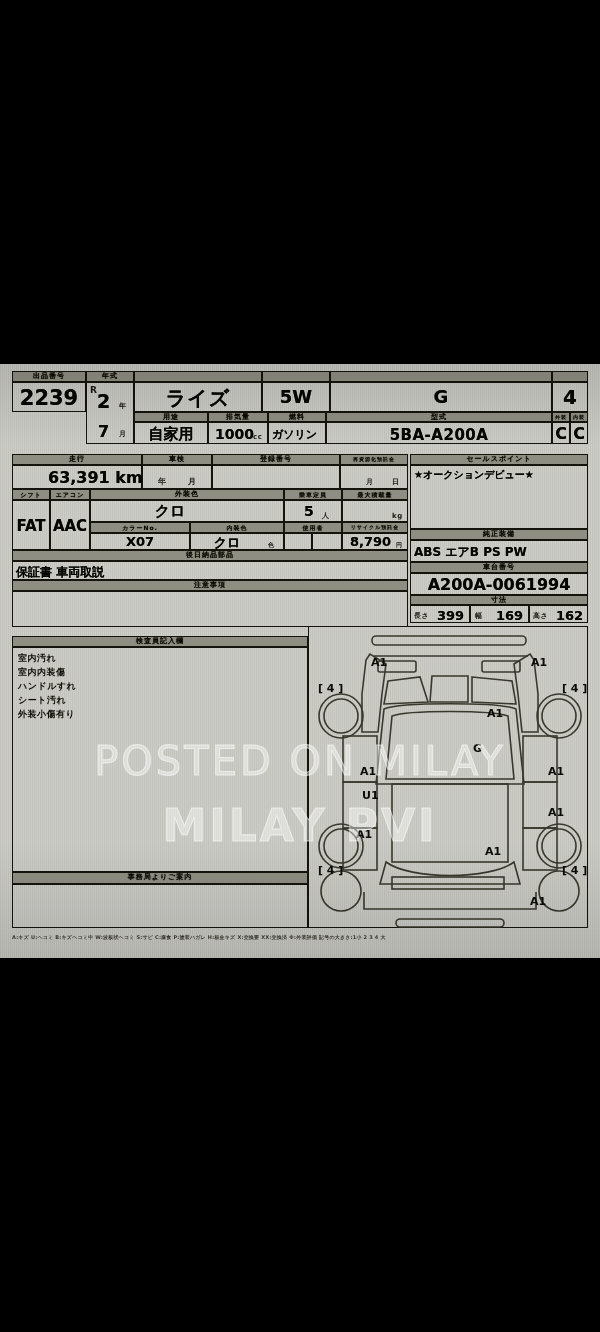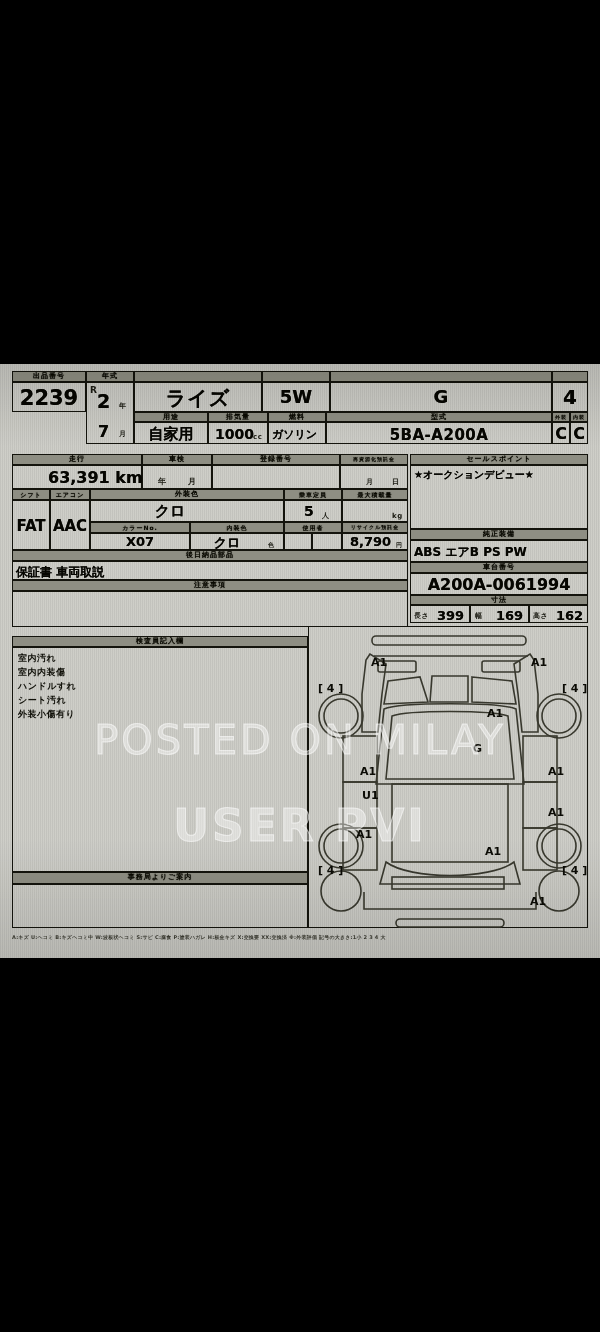--- a/index.html
+++ b/index.html
@@ -33,21 +33,21 @@
 
   
   .wm{
     position:absolute;left:0;width:600px;text-align:center;
     font-family:"DejaVu Sans","Liberation Sans",sans-serif;
     font-size:40px;letter-spacing:3px;font-weight:400;
     color:rgba(255,255,255,.40);
     -webkit-text-stroke:1px rgba(255,255,255,.55);
     pointer-events:none;user-select:none;
   }
-  #wm1{top:717px;}
+  #wm1{top:738px;}
   #wm2{top:800px;font-weight:bold;font-size:44px;}
 
   .note-line{position:absolute;font-size:9px;font-weight:bold;color:#16160f;white-space:nowrap;letter-spacing:.5px;}
 
   .legend{
     position:absolute;left:12px;top:570px;width:578px;height:12px;
     font-size:5px;color:#2a2a20;letter-spacing:.2px;white-space:nowrap;overflow:hidden;
     font-weight:bold;opacity:.85;
   }
 
@@ -342,15 +342,15 @@
       <text class="tyr" x="318" y="692" transform="translate(0,-364)">[ 4 ]</text>
       <text class="tyr" x="562" y="692" transform="translate(0,-364)">[ 4 ]</text>
       <text class="tyr" x="318" y="874" transform="translate(0,-364)">[ 4 ]</text>
       <text class="tyr" x="562" y="874" transform="translate(0,-364)">[ 4 ]</text>
     </svg>
 
     <div class="legend">A:キズ  U:ヘコミ  B:キズヘコミ中  W:波板状ヘコミ  S:サビ  C:腐食  P:塗装ハガレ  H:板金キズ  X:交換要  XX:交換済  ※:外装評価  記号の大きさ:1小 2 3 4 大</div>
   </div>
 
   <div class="wm" id="wm1">POSTED ON MILAY</div>
-  <div class="wm" id="wm2">USER PVI</div>
+  <div class="wm" id="wm2">MILAY PVI</div>
 
 </div>
 
 </body></html>

